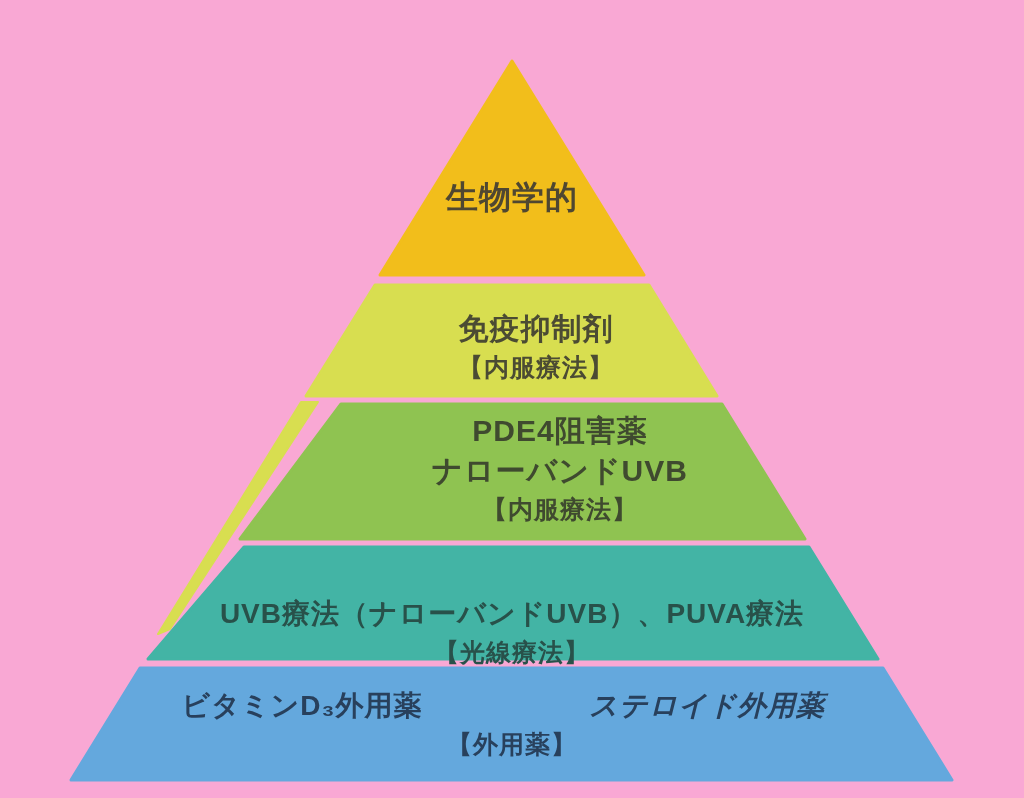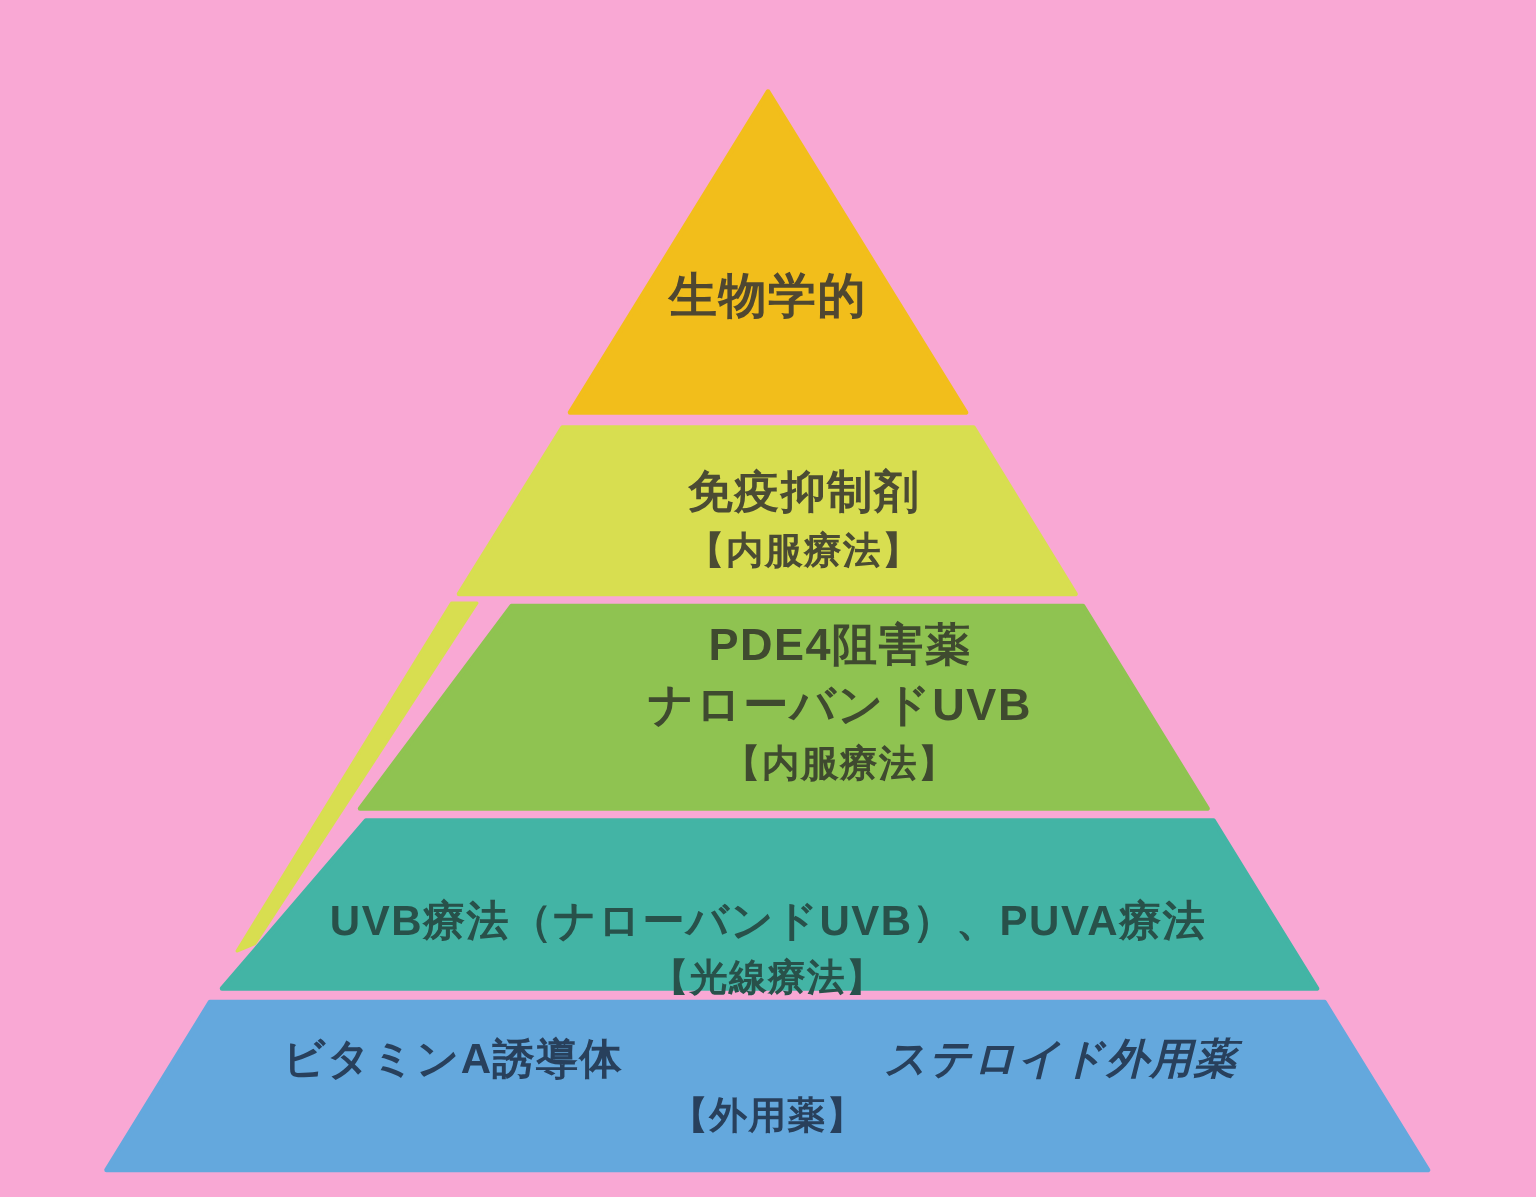--- a/index.html
+++ b/index.html
@@ -87,20 +87,20 @@
     <span class="tier-label">ナローバンドUVB</span>
     <span class="tier-sublabel">【内服療法】</span>
   </div>
 
   <div class="tier-text" style="top: 570px; color: rgb(40, 81, 74); margin-top: 24px;">
     <span class="tier-label" style="font-size:28px;">UVB療法（ナローバンドUVB）、PUVA療法</span>
     <span class="tier-sublabel">【光線療法】</span>
   </div>
 
   <div class="tier-text" style="top: 689px; height: 40px; color: rgb(40, 64, 92);">
-    <span class="t5-side-label" style="left:302px;">ビタミンA誘導体</span>
+    <span class="t5-side-label" style="left:302px;">ビタミンD₃外用薬</span>
     <span class="t5-side-label" style="left:707px;font-style:italic;">ステロイド外用薬</span>
   </div>
   <div class="tier-text" style="top: 726px; color: rgb(40, 64, 92);">
     <span class="tier-sublabel">【外用薬】</span>
   </div>
 
 </div>
 
 </body></html>

